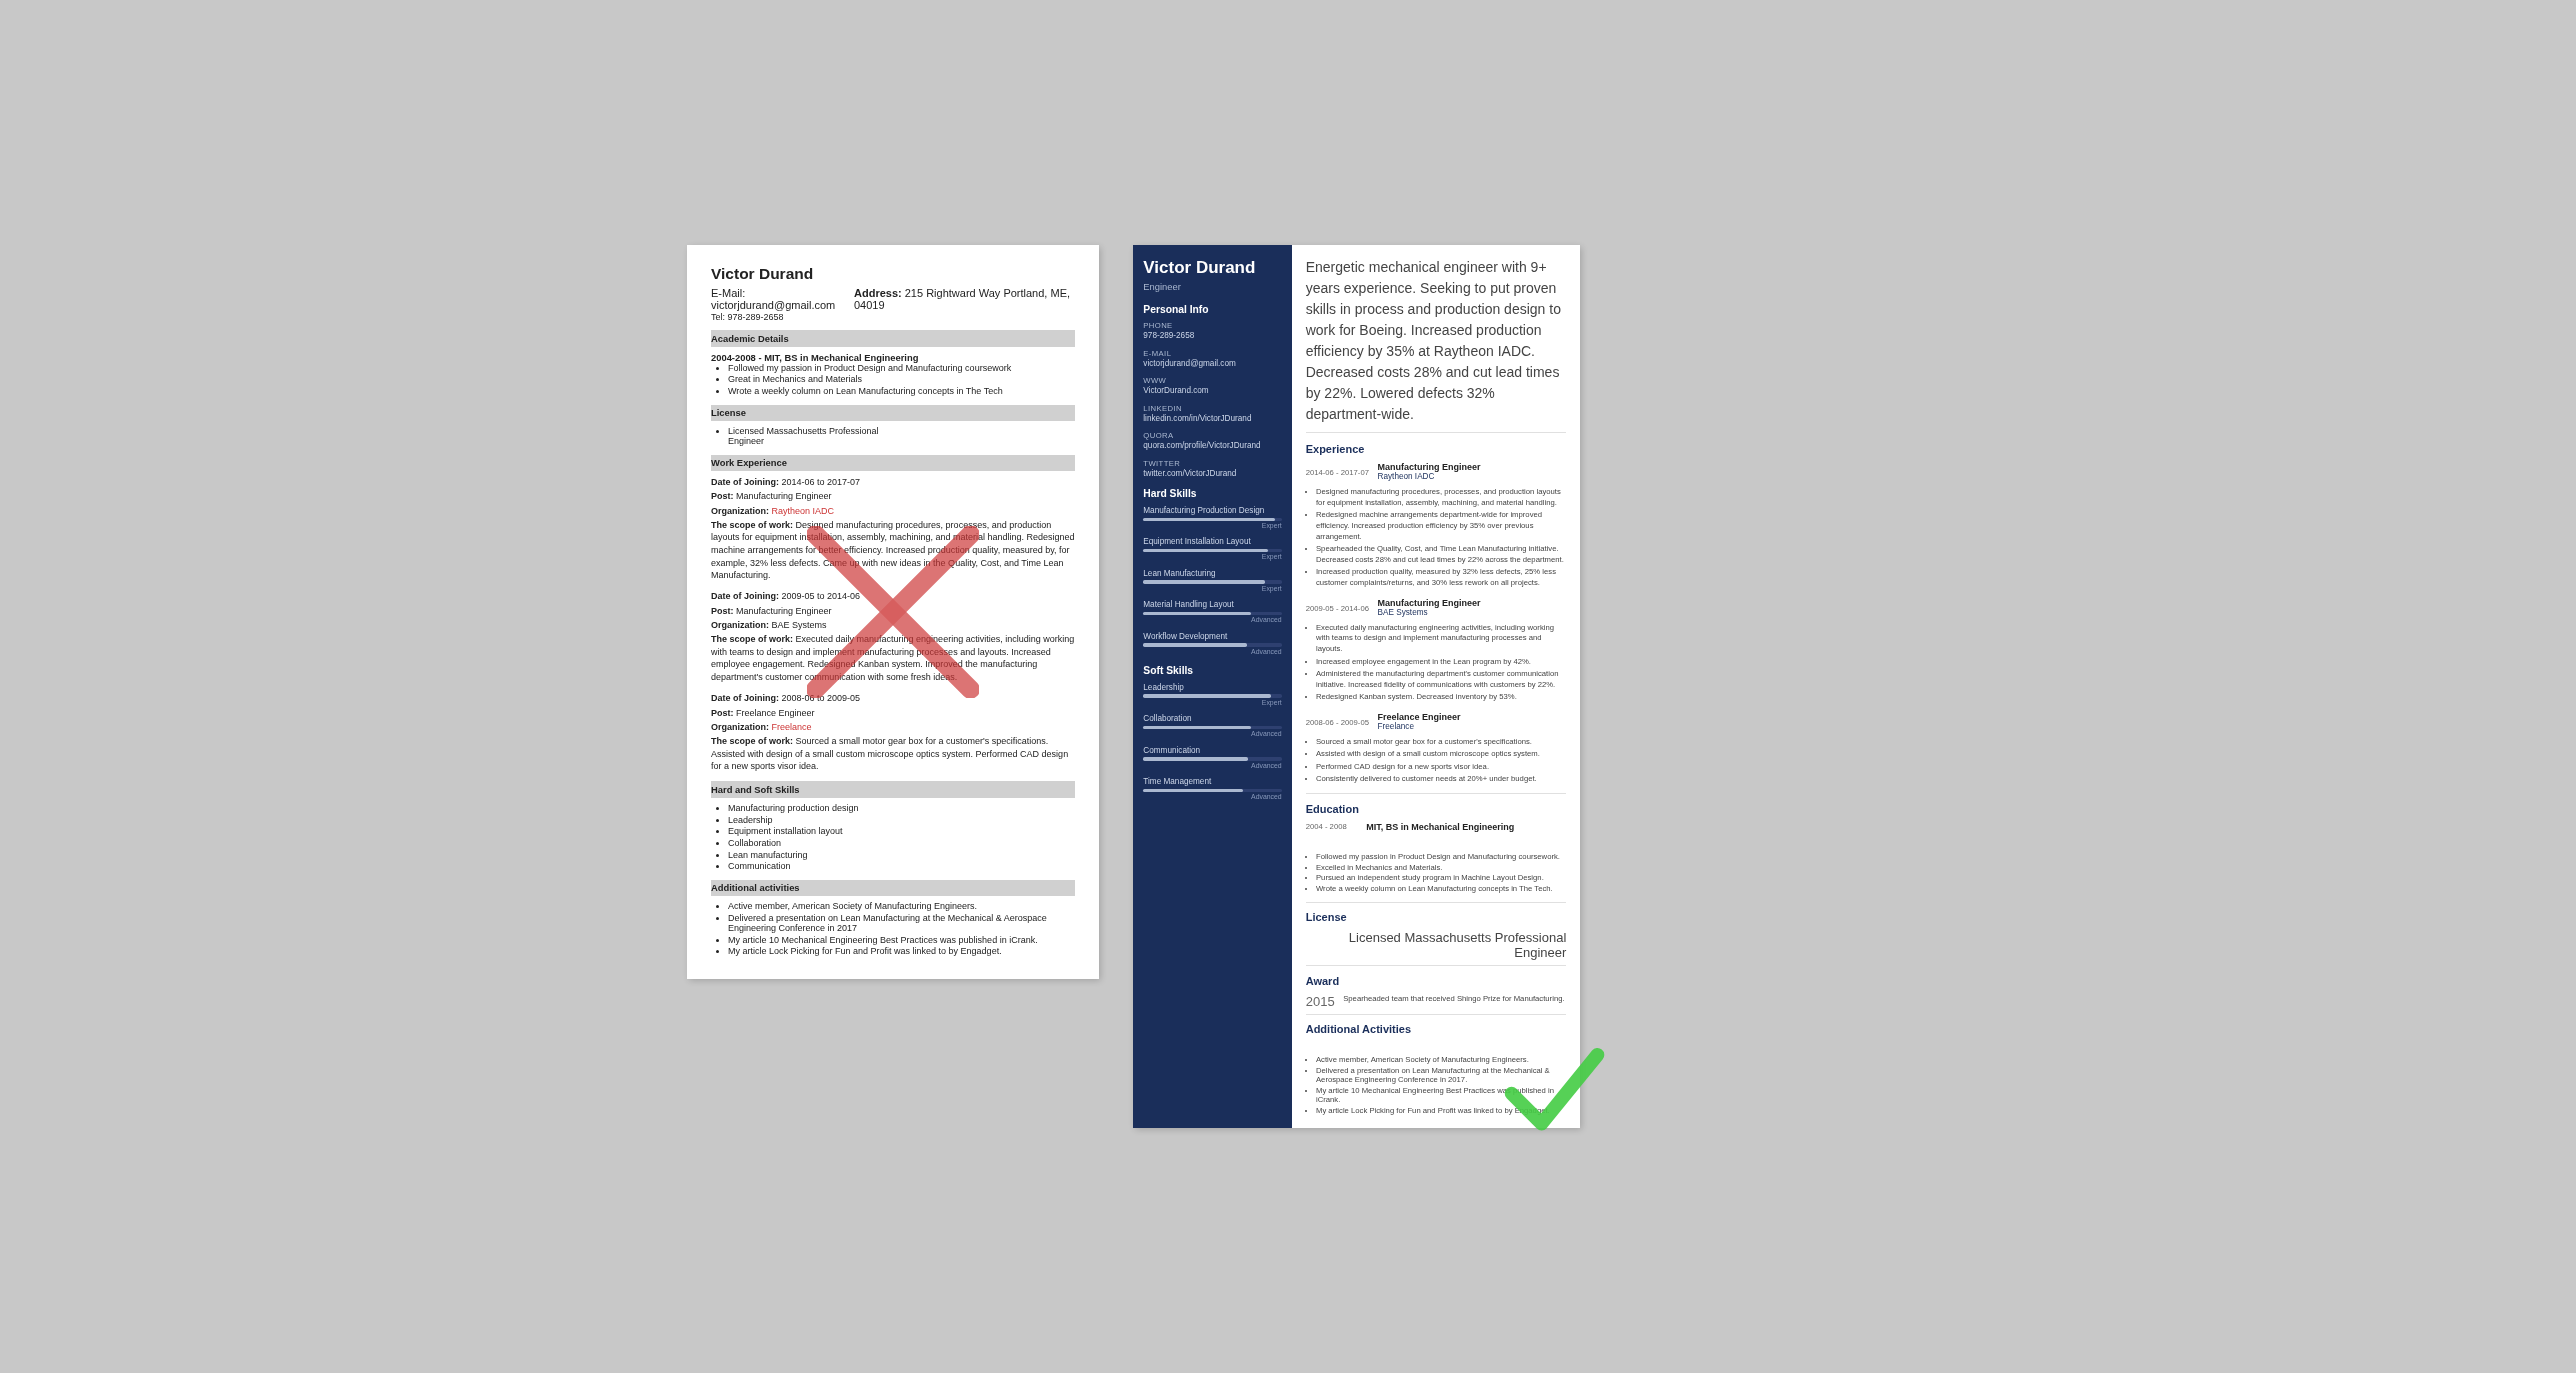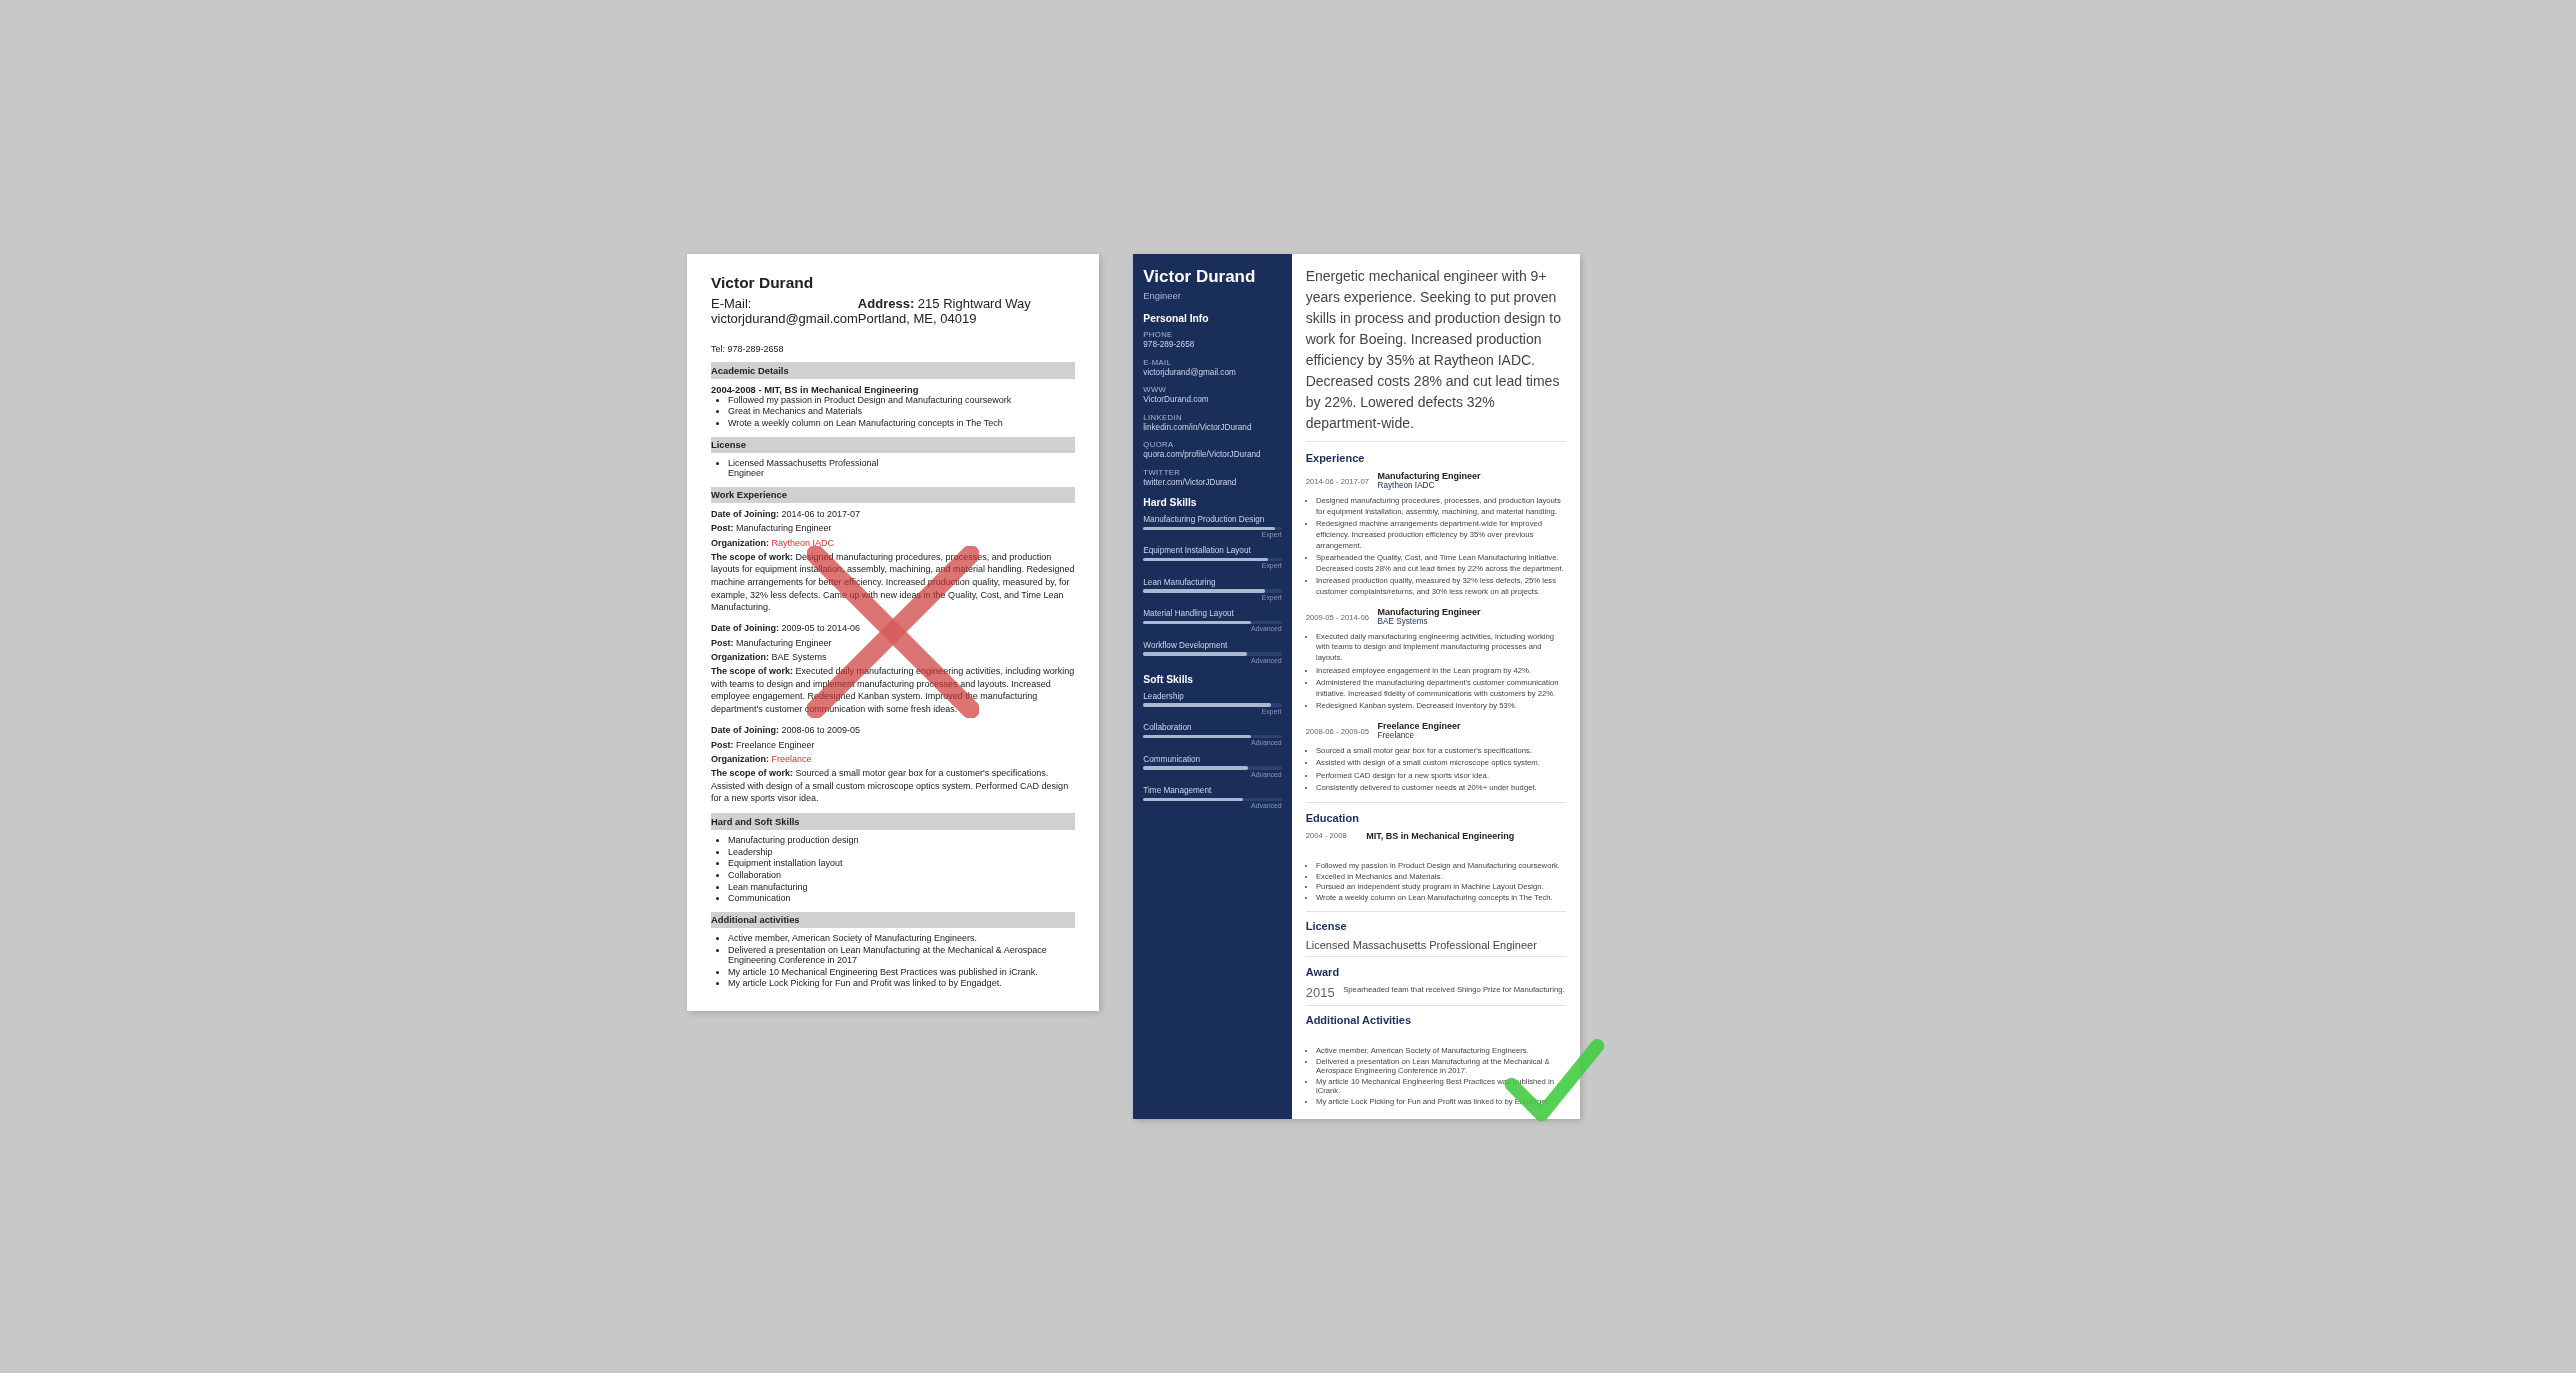--- a/index.html
+++ b/index.html
@@ -32,22 +32,22 @@
       box-shadow: 1.7px 1.7px 6.9px rgba(0,0,0,0.2);
     }
     .resume-classic .name {
       font-size: 15.5px;
       font-weight: bold;
       margin-bottom: 3.4px;
     }
     .resume-classic .contact-row {
       display: flex;
       justify-content: flex-end;
-      font-size: 13px;
-      margin-bottom: 18px;
+      font-size: 11px;
+      margin-bottom: 1px;
     }
     .resume-classic .contact-line {
       font-size: 9px;
       margin-bottom: 6.9px;
     }
     .section-header {
       background: #d0d0d0;
       font-weight: bold;
       font-size: 9.4px;
       padding: 2.6px 0;
@@ -507,21 +507,21 @@
             <li>Followed my passion in Product Design and Manufacturing coursework.</li>
             <li>Excelled in Mechanics and Materials.</li>
             <li>Pursued an independent study program in Machine Layout Design.</li>
             <li>Wrote a weekly column on Lean Manufacturing concepts in The Tech.</li>
           </ul>
         </div>
 
         <hr class="modern-section-divider">
 
         <div class="modern-section-title">License</div>
-        <p style="font-size:11px; color:#444; margin-bottom:2px;">Licensed Massachusetts Professional Engineer</p>
+        <p style="font-size:13px; color:#444; margin-bottom:2px;text-align:right;">Licensed Massachusetts Professional Engineer</p>
 
         <hr class="modern-section-divider">
 
         <div class="modern-section-title">Award</div>
         <div class="award-row">
           <div class="award-year">2015</div>
           <div class="award-text">Spearheaded team that received Shingo Prize for Manufacturing.</div>
         </div>
 
         <hr class="modern-section-divider">

